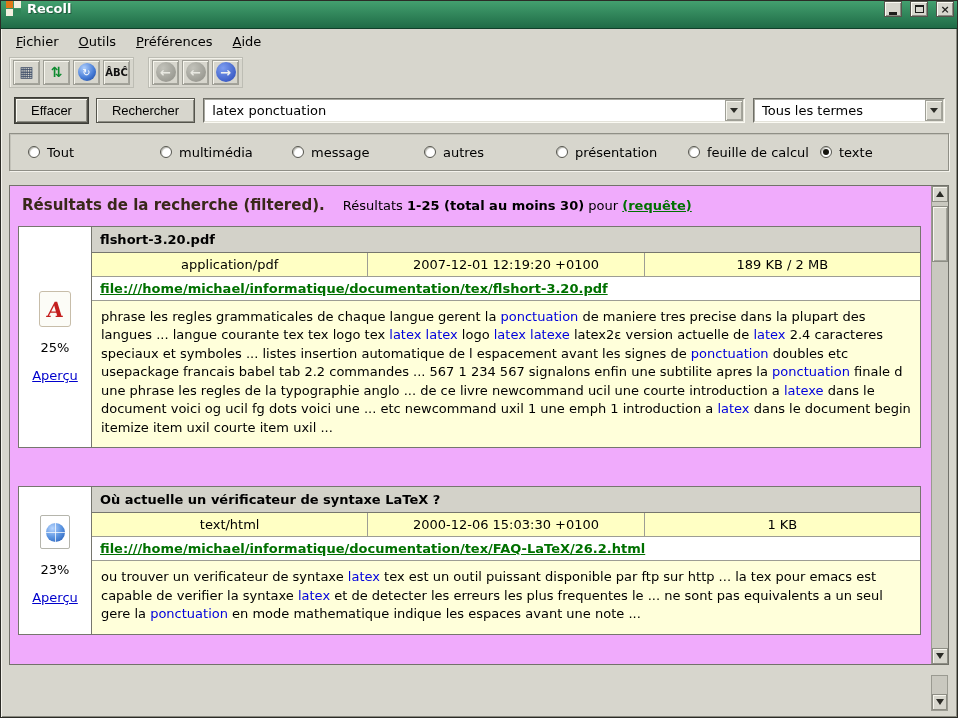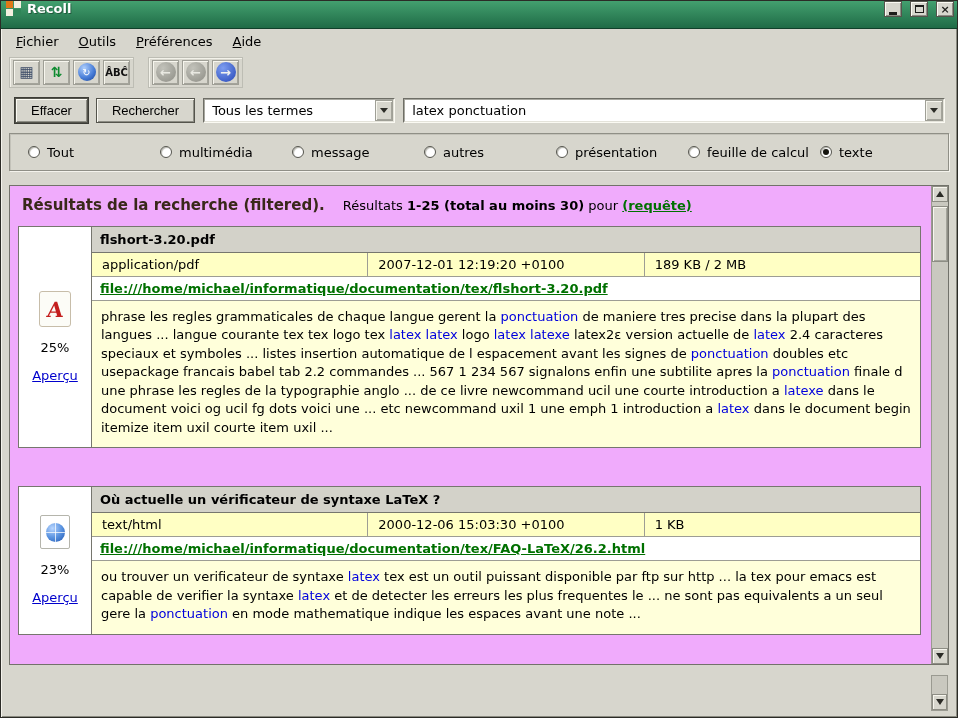--- a/index.html
+++ b/index.html
@@ -130,21 +130,21 @@
   }
   .relevance { font-size: 13px; }
   .preview-link { color: #0000cc; text-decoration: underline; cursor: pointer; }
   .result-main { flex: 1; display: flex; flex-direction: column; border-left: 1px solid #76766e; min-width: 0; }
   .r-title {
     background: #d3d2c9; border-bottom: 1px solid #76766e;
     font-weight: bold; padding: 5px 8px; font-size: 13px;
   }
   .r-info { display: flex; border-bottom: 1px solid #9d9d94; }
   .r-cell {
-    flex: 1; padding: 4px 10px; background: #ffffc4;
+    flex: 1; text-align: center; padding: 4px 16px; background: #ffffc4;
     border-right: 1px solid #9d9d94; white-space: nowrap; overflow: hidden;
   }
   .r-cell:last-child { border-right: 0; }
   .r-url { padding: 4px 8px; border-bottom: 1px solid #9d9d94; background: #fff; overflow: hidden; white-space: nowrap; font-weight: bold; }
   .url-link { color: #007000; text-decoration: underline; cursor: pointer; }
   .r-abstract { background: #ffffda; padding: 7px 9px 10px; line-height: 1.42; }
   .hl { color: #0000dd; }
 
   
   .pdf-icon {
@@ -236,31 +236,31 @@
         </span>
       <span class="tool-btn">
           <span class="nav-circle nav-blue">→</span>
         </span>
     </div>
   </div>
 
   <div class="search-row">
     <button class="push-btn default-btn">Effacer</button>
     <button class="push-btn">Rechercher</button>
+    <div class="combo query-combo">
+      <div class="combo-inner">
+        <input class="combo-input" type="text" value="latex ponctuation" style="">
+        <span class="combo-arrow">
+            <span class="tri-down"></span>
+          </span>
+      </div>
+    </div>
     <div class="combo mode-combo">
       <div class="combo-inner">
         <span class="combo-text">Tous les termes</span>
-        <span class="combo-arrow">
-            <span class="tri-down"></span>
-          </span>
-      </div>
-    </div>
-    <div class="combo query-combo">
-      <div class="combo-inner">
-        <input class="combo-input" type="text" value="latex ponctuation" style="">
         <span class="combo-arrow">
             <span class="tri-down"></span>
           </span>
       </div>
     </div>
   </div>
 
   <div class="filter-bar">
     <span class="radio-opt">
       <span class="radio"></span>

